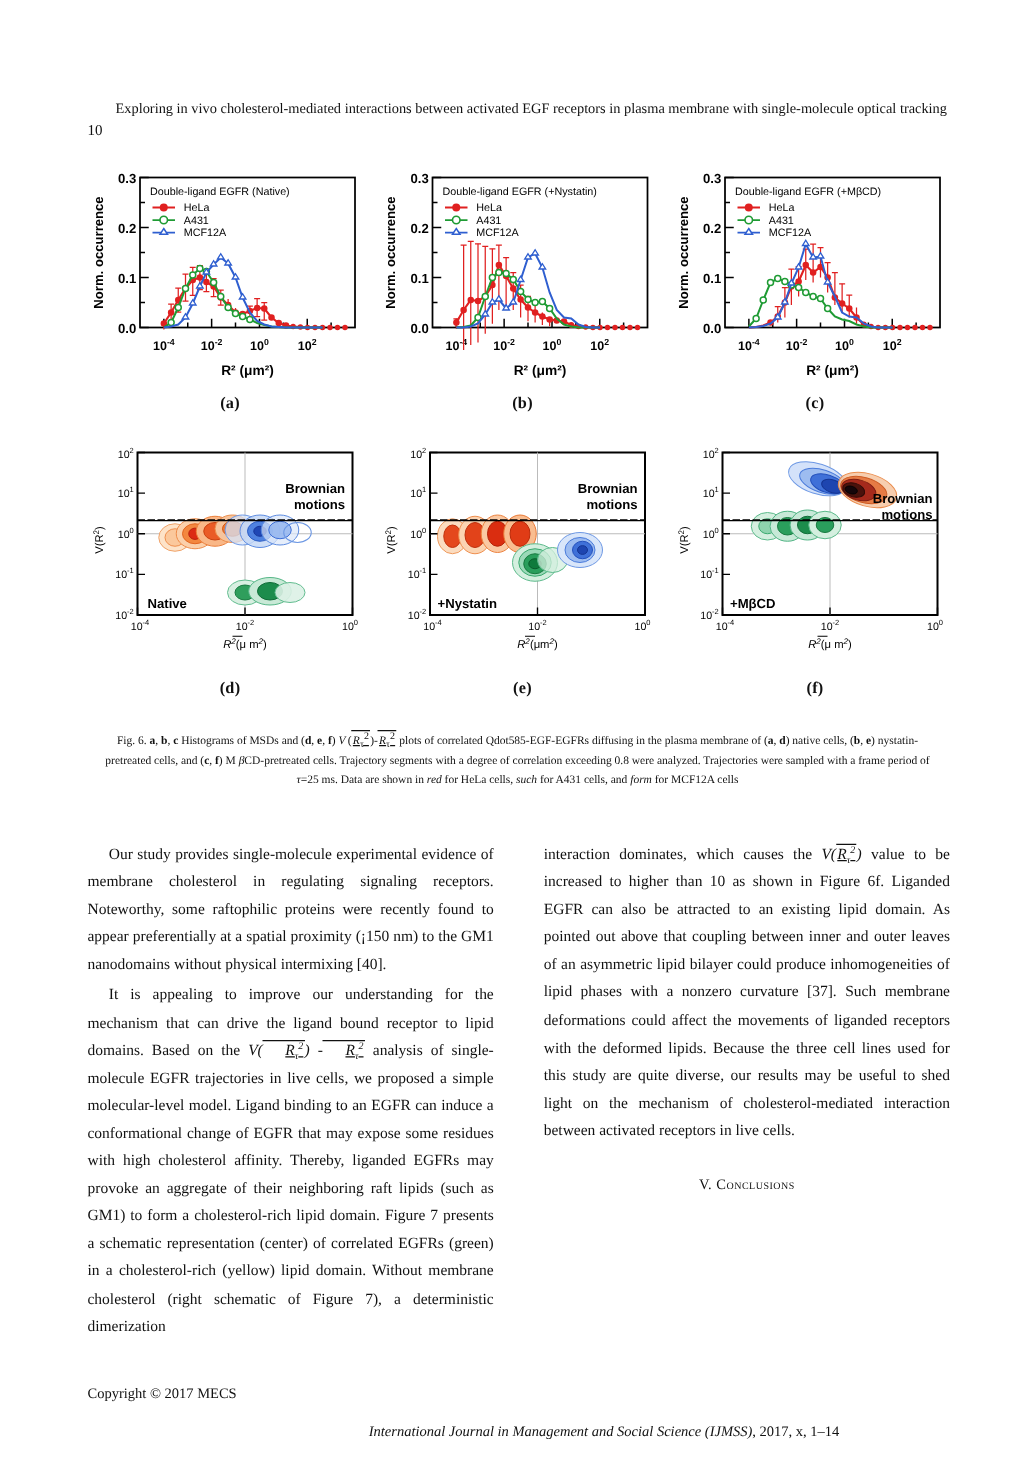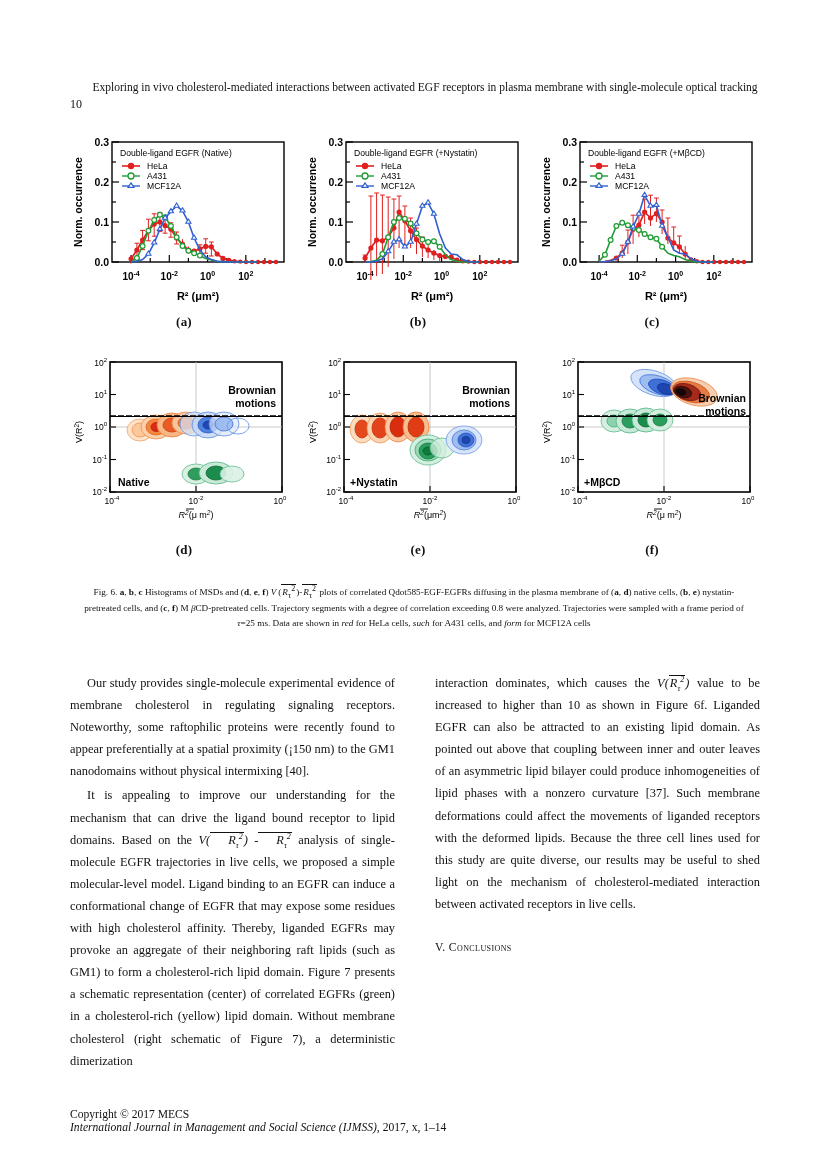--- a/index.html
+++ b/index.html
@@ -87,52 +87,52 @@
     font-size: 12.4px;
     line-height: 22.1px;
     text-align: justify;
     text-justify: inter-word;
     hyphens: manual;
   }
   .col p.indent { text-indent: 17px; }
   .col p + p { margin-top: 2px; }
 
   .sechead {
-    text-align: left;
+    text-align: center;
     font-size: 11.6px;
     margin: 26px 0 10px 0;
     font-variant: small-caps;
     letter-spacing: .4px;
   }
 
   .mathfrac {
     font-style: italic;
     white-space: nowrap;
   }
   .obar {
     border-top: 1px solid #111;
     padding: 0 1px;
     display: inline-block;
     line-height: 1.05;
+    text-decoration: underline;
   }
   sup.sm { font-size: 8px; }
   sub.sm { font-size: 8px; }
 
   
   .footer {
     position: absolute;
     top: 1108px;
     left: 70px;
     width: 690px;
     font-size: 11.6px;
     display: flex;
-    flex-direction: column;
   }
   .footer-left { width: 225px; }
-  .footer-right { flex: 1; text-align: left; }
+  .footer-right { flex: 1; text-align: left; margin-top: 31px; }
   .footer-right i { font-style: italic; }
 </style>
 </head>
 <body>
 
 <div class="runhead">Exploring in vivo cholesterol-mediated interactions between activated EGF receptors in plasma membrane with single-molecule optical tracking</div>
 <div class="folio">10</div>
 
 <div class="figure">
 

